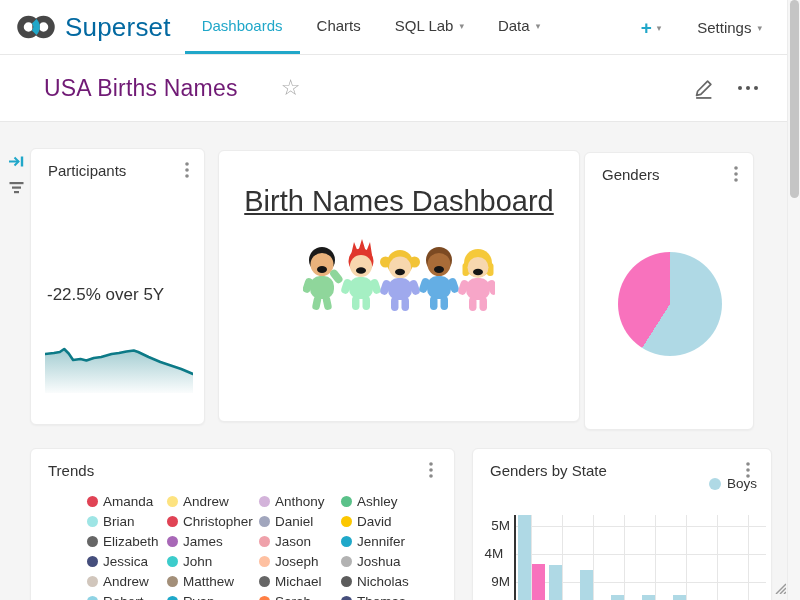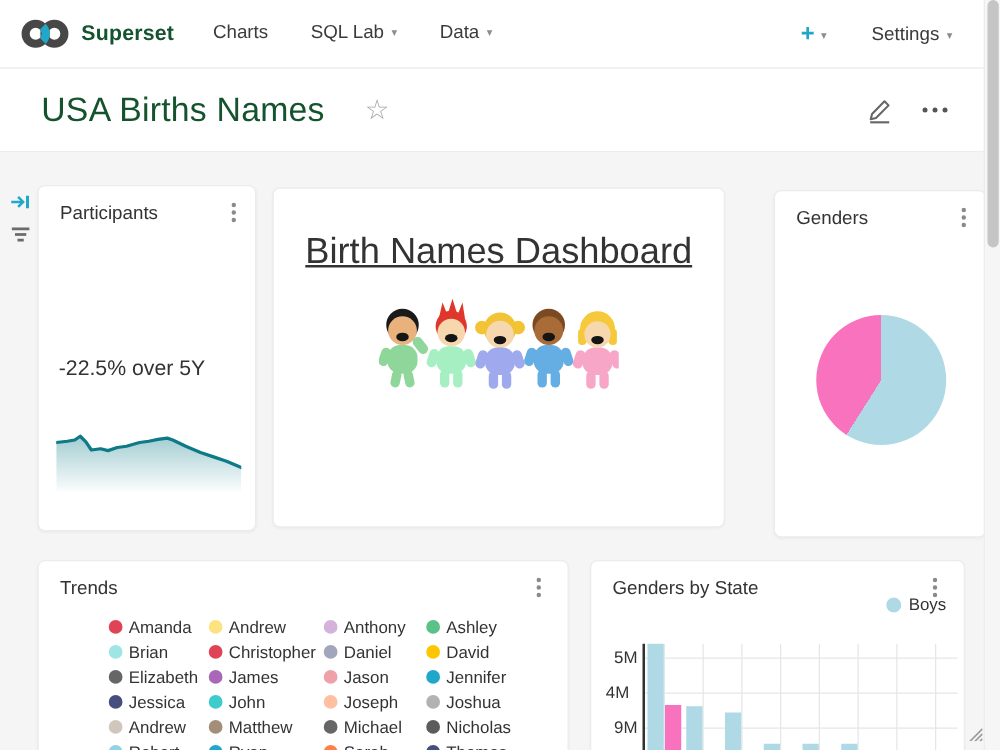--- a/index.html
+++ b/index.html
@@ -7,35 +7,35 @@
   body {
     width:800px; height:600px; overflow:hidden; background:#fff;
     font-family:"Liberation Sans","DejaVu Sans",sans-serif; color:#333;
   }
   .viewport { position:relative; width:800px; height:600px; overflow:hidden; }
 
   
   .navbar { height:55px; background:#fff; border-bottom:1px solid #E8E8E8;
             display:flex; align-items:stretch; padding-left:16px; }
   .brand { display:flex; align-items:center; gap:9px; margin-right:14px; cursor:pointer; }
-  .brand-text { font-size:17px; font-weight:bold; color:#14532d; letter-spacing:.2px; }
+  .brand-text { font-size:26px; font-weight:normal; color:#0369a1; letter-spacing:.2px; }
   .nav-items { display:flex; align-items:stretch; }
   .nav-item { display:flex; align-items:center; gap:6px; padding:0 17px; font-size:15px;
               color:#3b3b3b; border-bottom:3px solid transparent; cursor:pointer; white-space:nowrap; }
   .nav-item.active { color:#20A7C9; border-bottom-color:#20A7C9; }
   .caret { font-size:9px; color:#8d8d8d; line-height:1; margin-top:2px; }
   .nav-right { margin-left:auto; display:flex; align-items:center; gap:36px; padding-right:38px; }
   .plus-btn { display:flex; align-items:center; gap:5px; cursor:pointer; }
   .plus-glyph { color:#20A7C9; font-size:19px; font-weight:bold; line-height:1; }
   .settings-btn { display:flex; align-items:center; gap:6px; font-size:15px; color:#3b3b3b; cursor:pointer; }
 
   
   .dash-header { height:67px; background:#fff; border-bottom:1px solid #E8E8E8;
                  display:flex; align-items:center; padding:0 28px; }
-  .page-title { margin:5px; font-size:27px; font-weight:400; color:#14532d; letter-spacing:.2px; }
+  .page-title { margin:16px; font-size:23px; font-weight:400; color:#701a75; letter-spacing:.2px; }
   .badge { margin-left:16px; background:#F0F0F0; border:1px solid #E3E3E3; color:#666;
            font-size:13px; padding:4px 13px; border-radius:13px; cursor:pointer; }
   .star { margin-left:27px; font-size:22px; color:#A8A8A8; cursor:pointer; line-height:1; }
   .header-actions { margin-left:auto; display:flex; align-items:center; gap:24px; padding-right:14px; }
   .edit-btn { cursor:pointer; display:flex; }
   .hdots { display:flex; gap:4px; cursor:pointer; }
   .hdots i { width:4px; height:4px; border-radius:50%; background:#555; }
 
   
   .dash-body { position:relative; height:478px; background:#F5F5F5; }
@@ -48,21 +48,21 @@
   #card-participants { left:30px; top:26px; width:175px; height:277px; }
   .big-number { position:absolute; left:16px; top:68px; font-size:46px; font-weight:500;
                 color:#141414; letter-spacing:-1px; line-height:1; }
   .subheader { position:absolute; left:16px; top:136px; font-size:17px; color:#333; }
   .spark { position:absolute; left:14px; top:186px; }
 
   #card-birthnames { left:218px; top:28px; width:362px; height:272px; }
   .bn-heading { margin:34px 0 0 0; text-align:center; font-size:29px; font-weight:400; color:#333; }
   .bn-kids { display:flex; justify-content:center; margin-top:20px; }
 
-  #card-genders { left:619px; top:30px; width:170px; height:278px; }
+  #card-genders { left:584px; top:30px; width:170px; height:278px; }
   .pie { position:absolute; left:33px; top:99px; width:104px; height:104px; border-radius:50%; }
 
   #card-trends { left:30px; top:326px; width:425px; height:330px; }
   .trend-legend { position:absolute; left:56px; top:42px;
                   display:grid; grid-template-columns:80px 92px 82px 80px; }
   .legend-item { height:20px; display:flex; align-items:center; gap:5px; font-size:13.5px;
                  color:#333; white-space:nowrap; cursor:pointer; }
   .dot { width:11px; height:11px; border-radius:50%; flex:none; }
 
   #card-gbs { left:472px; top:326px; width:300px; height:330px; }
@@ -91,20 +91,23 @@
   <header class="navbar">
     <div class="brand">
       <svg width="40" height="28" viewBox="0 0 40 28">
         <circle cx="12.5" cy="14" r="8" fill="none" stroke="#474747" stroke-width="6.5"></circle>
         <circle cx="27.5" cy="14" r="8" fill="none" stroke="#474747" stroke-width="6.5"></circle>
         <path d="M18.2 19.7 A8 8 0 0 0 18.2 8.3" fill="none" stroke="#20A7C9" stroke-width="6.5"></path>
       </svg>
       <span class="brand-text">Superset</span>
     </div>
     <nav class="nav-items">
+      <a class="nav-item active">
+        <span>Dashboards</span>
+      </a>
       <a class="nav-item">
         <span>Charts</span>
       </a>
       <a class="nav-item">
         <span>SQL Lab</span>
         <span class="caret">▾</span>
       </a>
       <a class="nav-item">
         <span>Data</span>
         <span class="caret">▾</span>

